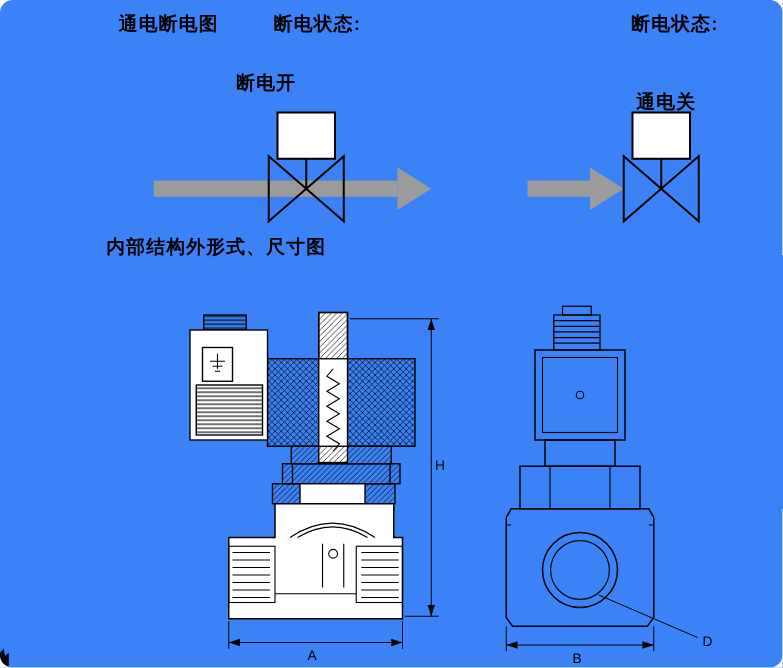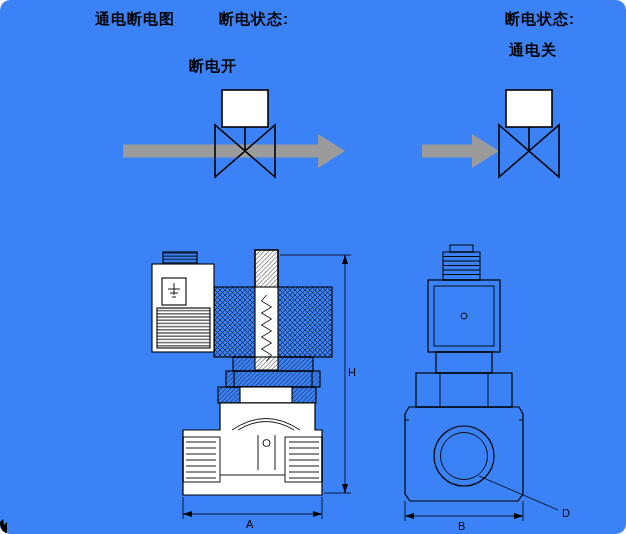--- a/index.html
+++ b/index.html
@@ -21,21 +21,22 @@
 </style>
 </head>
 <body>
 
 <div class="canvas">
 
   <div class="label" style="left:95px;top:10px">通电断电图</div>
   <div class="label" style="left:219px;top:10px">断电状态:</div>
   <div class="label" style="left:505px;top:10px">断电状态:</div>
   <div class="label" style="left:189px;top:57px">断电开</div>
-  <div class="label" style="left:509px;top:41px">通电关</div>
+  <div class="label" style="left:509px;top:72px">通电关</div>
+  <div class="label" style="left:85px;top:188px">内部结构外形式、尺寸图</div>
 
   <svg class="abs" style="left:118px;top:85px" width="235" height="95" viewBox="0 0 235 95">
     <g>
       <rect x="5" y="59.5" width="195" height="13" fill="#9b9b9b"></rect>
       <polygon points="200,49 227,66 200,83" fill="#9b9b9b"></polygon>
     </g>
     <g stroke="#000" stroke-width="1.6" fill="none">
       <polygon points="97,40 97,92 127,66"></polygon>
       <polygon points="157,40 157,92 127,66"></polygon>
       <line x1="127" y1="42" x2="127" y2="66"></line>

